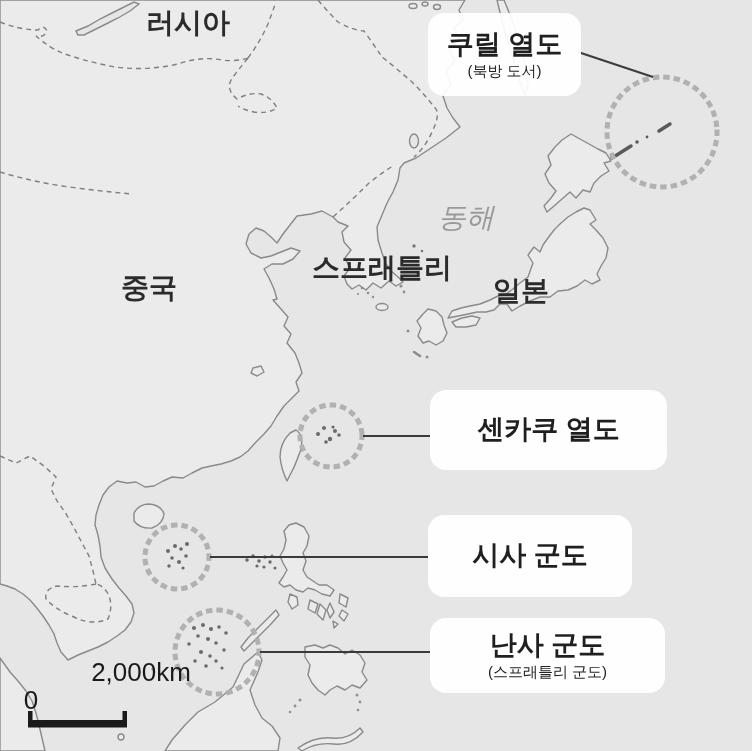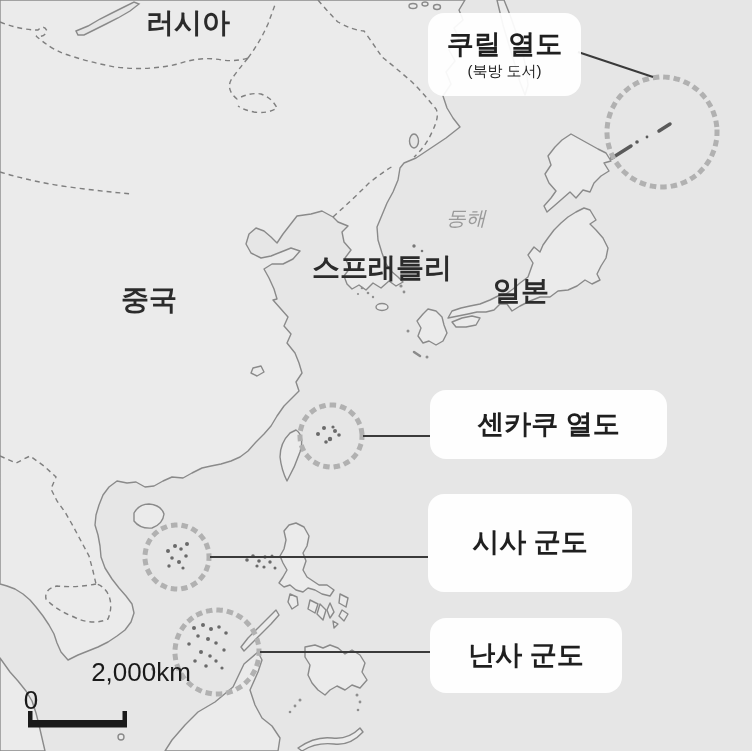--- a/index.html
+++ b/index.html
@@ -2,21 +2,21 @@
 <html><head>
 <meta charset="utf-8">
 <style>
   html,body{margin:0;padding:0;background:#e6e6e6;}
   #stage{position:relative;width:752px;height:751px;overflow:hidden;background:#e6e6e6;
          font-family:"Liberation Sans","DejaVu Sans",sans-serif;}
   #map-svg{position:absolute;left:0;top:0;}
   .country-label{position:absolute;transform:translate(-50%,-50%);font-weight:bold;
     font-size:28px;color:#2b2b2b;white-space:nowrap;letter-spacing:0px;}
   .sea-label{position:absolute;transform:translate(-50%,-50%);font-family:"DejaVu Serif","Liberation Serif",serif;
-    font-style:italic;font-size:20px;color:#9a9a9a;white-space:nowrap;}
+    font-style:italic;font-size:28px;color:#9a9a9a;white-space:nowrap;}
   .callout{position:absolute;background:rgba(255,255,255,0.93);border-radius:16px;
     display:flex;flex-direction:column;align-items:center;justify-content:center;
     text-align:center;line-height:1.18;}
   .callout .title{font-weight:bold;font-size:27px;color:#1f1f1f;white-space:nowrap;text-align:center;}
   .callout .subtitle{font-size:15px;color:#222;white-space:nowrap;margin-top:1px;}
   .scale-label{position:absolute;transform:translate(-50%,-50%);font-size:26px;color:#1a1a1a;white-space:nowrap;}
 </style>
 </head>
 <body>
 
@@ -200,39 +200,40 @@
     </g>
 
     <g fill="#1a1a1a">
       <rect x="28" y="720" width="99" height="7.5"></rect>
       <rect x="28" y="711" width="4.5" height="16"></rect>
       <rect x="122.5" y="711" width="4.5" height="16"></rect>
     </g>
   </svg>
 
   <div class="country-label" style="left:188px;top:23px">러시아</div>
-  <div class="country-label" style="left:149px;top:300px">중국</div>
+  <div class="country-label" style="left:149px;top:288px">중국</div>
   <div class="country-label" style="left:382px;top:268px">스프래틀리</div>
   <div class="country-label" style="left:521px;top:291px">일본</div>
 
   <div class="sea-label" style="left:466px;top:218px">동해</div>
 
   <div class="callout" style="left:428px;top:13px;width:153px;height:83px">
     <div class="title">쿠릴 열도</div>
     <div class="subtitle">(북방 도서)</div>
   </div>
 
-  <div class="callout" style="left:430px;top:390px;width:237px;height:69px">
+  <div class="callout" style="left:430px;top:390px;width:237px;height:80px">
     <div class="title">센카쿠 열도</div>
   </div>
 
-  <div class="callout" style="left:428px;top:494px;width:204px;height:98px">
+  <div class="callout" style="left:428px;top:515px;width:204px;height:82px">
     <div class="title">시사 군도</div>
   </div>
 
-  <div class="callout" style="left:430px;top:618px;width:192px;height:75px">
+  <div class="callout" style="left:430px;top:618px;width:235px;height:75px">
     <div class="title">난사 군도</div>
+    <div class="subtitle">(스프래틀리 군도)</div>
   </div>
 
   <div class="scale-label" style="left:31px;top:700px">0</div>
   <div class="scale-label" style="left:141px;top:672px">2,000km</div>
 
 </div>
 
 </body></html>

